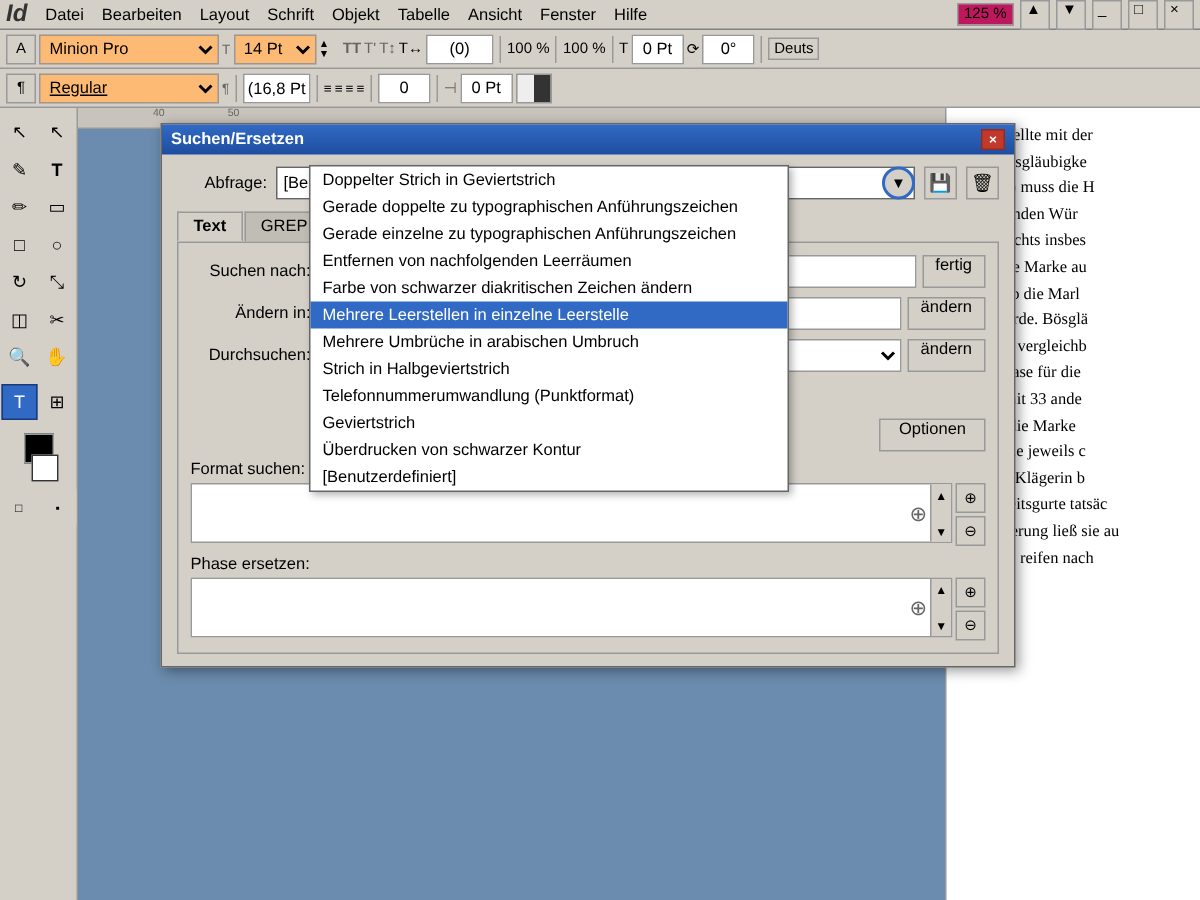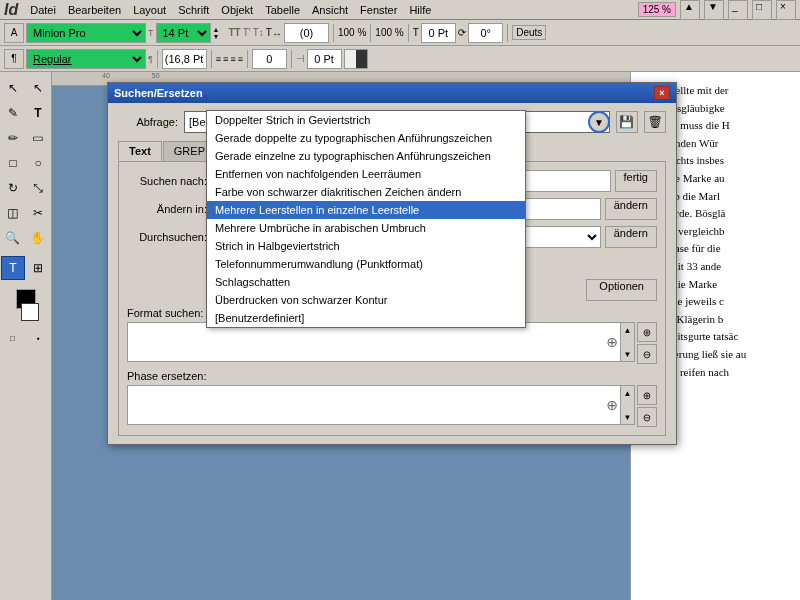--- a/index.html
+++ b/index.html
@@ -54,21 +54,21 @@
       display: flex;
       align-items: center;
       padding: 0 4px;
       gap: 2px;
       border-bottom: 1px solid #999;
       font-size: 11px;
     }
     .tb-select {
       height: 20px;
       font-size: 11px;
-      background: #22c55e;
+      background: #fdba74;
       border: 1px solid #999;
       padding: 0 2px;
     }
     .tb-input {
       height: 20px;
       width: 45px;
       font-size: 11px;
       background: white;
       border: 1px solid #999;
       padding: 0 2px;
@@ -363,21 +363,21 @@
   <span class="menu-item">Datei</span>
   <span class="menu-item">Bearbeiten</span>
   <span class="menu-item">Layout</span>
   <span class="menu-item">Schrift</span>
   <span class="menu-item">Objekt</span>
   <span class="menu-item">Tabelle</span>
   <span class="menu-item">Ansicht</span>
   <span class="menu-item">Fenster</span>
   <span class="menu-item">Hilfe</span>
   <span style="margin-left:auto; display:flex; gap:4px; align-items:center;">
-    <span style="font-size:10px; background:#f9a8d4; border:1px solid #999; padding:1px 4px;">125 %</span>
+    <span style="font-size:10px; background:#be185d; border:1px solid #999; padding:1px 4px;">125 %</span>
     <span class="tb-btn">▲</span>
     <span class="tb-btn">▼</span>
     <span class="tb-btn">_</span>
     <span class="tb-btn">□</span>
     <span class="tb-btn">×</span>
   </span>
 </div>
 
 <div class="toolbar1">
   <div style="width:20px;height:20px;background:#d4d0c8;border:1px solid #999;display:flex;align-items:center;justify-content:center;font-size:10px;">A</div>
@@ -602,20 +602,20 @@
     <div class="dropdown-menu">
       <div class="dropdown-item">Doppelter Strich in Geviertstrich</div>
       <div class="dropdown-item">Gerade doppelte zu typographischen Anführungszeichen</div>
       <div class="dropdown-item">Gerade einzelne zu typographischen Anführungszeichen</div>
       <div class="dropdown-item">Entfernen von nachfolgenden Leerräumen</div>
       <div class="dropdown-item">Farbe von schwarzer diakritischen Zeichen ändern</div>
       <div class="dropdown-item selected">Mehrere Leerstellen in einzelne Leerstelle</div>
       <div class="dropdown-item">Mehrere Umbrüche in arabischen Umbruch</div>
       <div class="dropdown-item">Strich in Halbgeviertstrich</div>
       <div class="dropdown-item">Telefonnummerumwandlung (Punktformat)</div>
-      <div class="dropdown-item">Schlagschatten</div>
+      <div class="dropdown-item">Geviertstrich</div>
       <div class="dropdown-item">Überdrucken von schwarzer Kontur</div>
       <div class="dropdown-item">[Benutzerdefiniert]</div>
     </div>
 
   </div>
 
 </div>
 
 </body></html>

